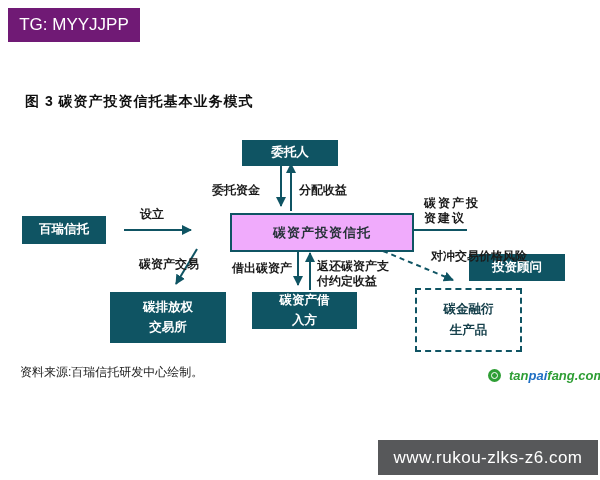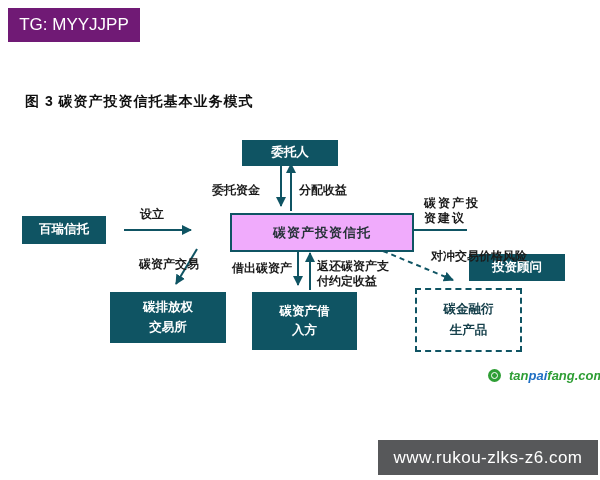--- a/index.html
+++ b/index.html
@@ -11,21 +11,21 @@
   #fig-title{left:18px;top:93px;font-size:14px;font-weight:bold;color:#111;letter-spacing:1px;padding-left:7px;}
   .node{background:#0f5463;color:#fff;display:flex;flex-direction:column;align-items:center;
         justify-content:center;font-weight:bold;font-size:12.5px;text-align:center;line-height:1.55;}
   #node-trust{left:198px;top:213px;width:180px;height:35px;background:#f0abfc;
               border:2px solid #0f5463;color:#263238;font-size:13px;letter-spacing:1px;
               display:flex;align-items:center;justify-content:center;font-weight:bold;margin-left:32px;}
   #node-principal{left:242px;top:140px;width:96px;height:26px;}
   #node-bairui{left:22px;top:216px;width:84px;height:28px;}
   #node-advisor{left:469px;top:216px;width:96px;height:27px;margin-top:38px;}
   #node-exchange{left:110px;top:292px;width:116px;height:51px;}
-  #node-borrower{left:252px;top:292px;width:105px;height:58px;}
+  #node-borrower{left:252px;top:292px;width:105px;height:37px;}
   #node-derivatives{left:415px;top:288px;width:103px;height:60px;background:#fff;
               border:2px dashed #0f5463;color:#17414c;display:flex;flex-direction:column;
               align-items:center;justify-content:center;font-weight:bold;font-size:12.5px;line-height:1.7;}
   .edge-label{position:absolute;font-size:12px;font-weight:bold;color:#1b1b1b;line-height:15px;white-space:nowrap;}
   #lbl-entrust{left:212px;top:183px;}
   #lbl-income{left:299px;top:183px;}
   #lbl-establish{left:140px;top:207px;}
   #lbl-advice{left:424px;top:196px;letter-spacing:2px;}
   #lbl-hedge{left:431px;top:249px;}
   #lbl-trading{left:139px;top:257px;}
@@ -105,20 +105,21 @@
     <span style="display:block">资建议</span>
   </div>
   <div id="lbl-hedge" class="edge-label">对冲交易价格风险</div>
   <div id="lbl-trading" class="edge-label">碳资产交易</div>
   <div id="lbl-lend" class="edge-label">借出碳资产</div>
   <div id="lbl-return" class="edge-label">
     <span style="display:block">返还碳资产支</span>
     <span style="display:block">付约定收益</span>
   </div>
 
+  <div id="src-note" class="abs">资料来源:百瑞信托研发中心绘制。</div>
 
   <div id="logo" class="abs">
     <span class="globe"></span>
     <span class="ltxt">
       <span style="color:#2f9e35">tan</span><span style="color:#1f6fc4">pai</span><span style="color:#2f9e35">fang.com</span>
     </span>
   </div>
 
   <div id="watermark-bar" class="abs">www.rukou-zlks-z6.com</div>
 

